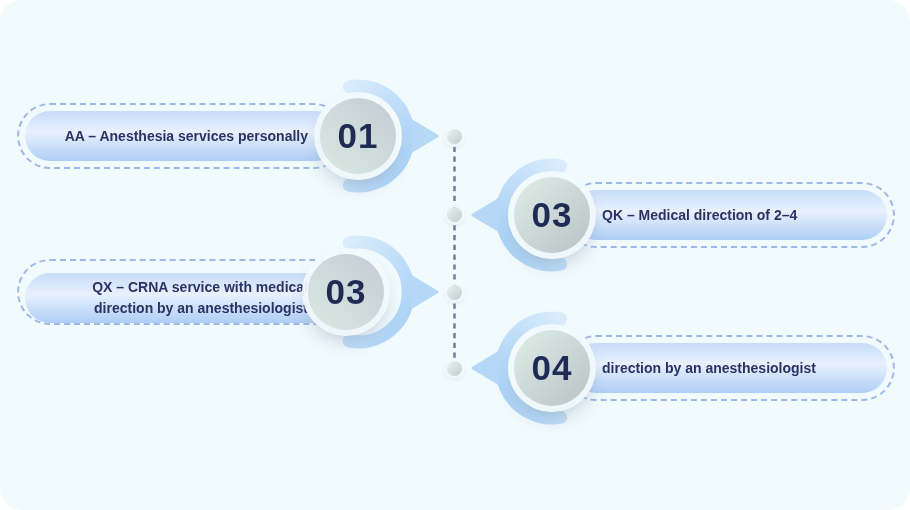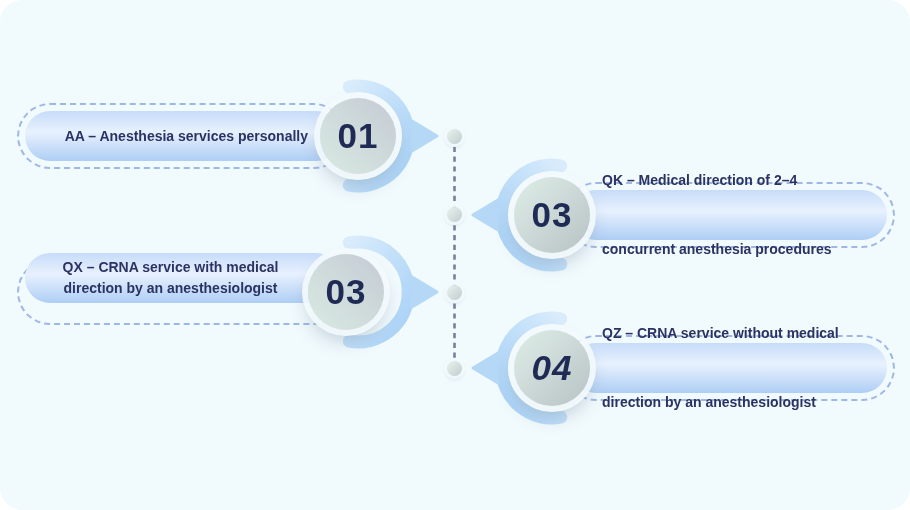--- a/index.html
+++ b/index.html
@@ -38,27 +38,27 @@
   .item1 .pill-inner {left:25px;top:111px;width:316px;}
   .item1 .num-circle {left:320px;top:98px;}
   .item1 .arc-svg    {left:296px;top:74px;}
 
   .item2 .pill-dashed{left:563px;top:182px;width:332px;}
   .item2 .pill-inner {left:571px;top:190px;width:316px;}
   .item2 .num-circle {left:514px;top:177px;}
   .item2 .arc-svg    {left:464px;top:153px;}
 
   .item3 .pill-dashed{left:17px;top:259px;width:330px;}
-  .item3 .pill-inner {left:25px;top:253px;width:316px;text-align:center;}
+  .item3 .pill-inner {left:25px;top:273px;width:316px;}
   .item3 .num-circle {left:308px;top:254px;}
   .item3 .arc-svg    {left:296px;top:230px;}
 
   .item4 .pill-dashed{left:563px;top:335px;width:332px;}
   .item4 .pill-inner {left:571px;top:343px;width:316px;}
-  .item4 .num-circle {left:514px;top:330px;font-style:italic;}
+  .item4 .num-circle {left:514px;top:330px;}
   .item4 .arc-svg    {left:464px;top:306px;}
 
   .dot1{left:447px;top:129px;}
   .dot2{left:447px;top:207px;}
   .dot3{left:447px;top:285px;}
   .dot4{left:447px;top:361px;}
 </style>
 </head>
 <body>
 
@@ -92,21 +92,20 @@
     </svg>
     <div class="num-circle">
       <span class="num">01</span>
     </div>
   </div>
 
   <div class="item right item2">
     <div class="pill-dashed"></div>
     <div class="pill-inner">
       <div class="pill-line">QK – Medical direction of 2–4</div>
-      <div class="pill-line">concurrent anesthesia procedures</div>
     </div>
     <svg class="arc-svg" viewBox="0 0 150 124">
       <path d="M53.3 12.8 A50 50 0 1 1 53.3 111.2" fill="none" stroke="url(#arcGrad)" stroke-width="13" stroke-linecap="round"></path>
       <path d="M116 47 L141 62 L116 77 Z" fill="#b5d8f7" stroke="#b5d8f7" stroke-width="3" stroke-linejoin="round"></path>
     </svg>
     <div class="num-circle">
       <span class="num">03</span>
     </div>
   </div>
 
@@ -121,21 +120,20 @@
       <path d="M116 47 L141 62 L116 77 Z" fill="#b5d8f7" stroke="#b5d8f7" stroke-width="3" stroke-linejoin="round"></path>
     </svg>
     <div class="num-circle">
       <span class="num">03</span>
     </div>
   </div>
 
   <div class="item right item4">
     <div class="pill-dashed"></div>
     <div class="pill-inner">
-      <div class="pill-line">QZ – CRNA service without medical</div>
       <div class="pill-line">direction by an anesthesiologist</div>
     </div>
     <svg class="arc-svg" viewBox="0 0 150 124">
       <path d="M53.3 12.8 A50 50 0 1 1 53.3 111.2" fill="none" stroke="url(#arcGrad)" stroke-width="13" stroke-linecap="round"></path>
       <path d="M116 47 L141 62 L116 77 Z" fill="#b5d8f7" stroke="#b5d8f7" stroke-width="3" stroke-linejoin="round"></path>
     </svg>
     <div class="num-circle">
       <span class="num">04</span>
     </div>
   </div>

